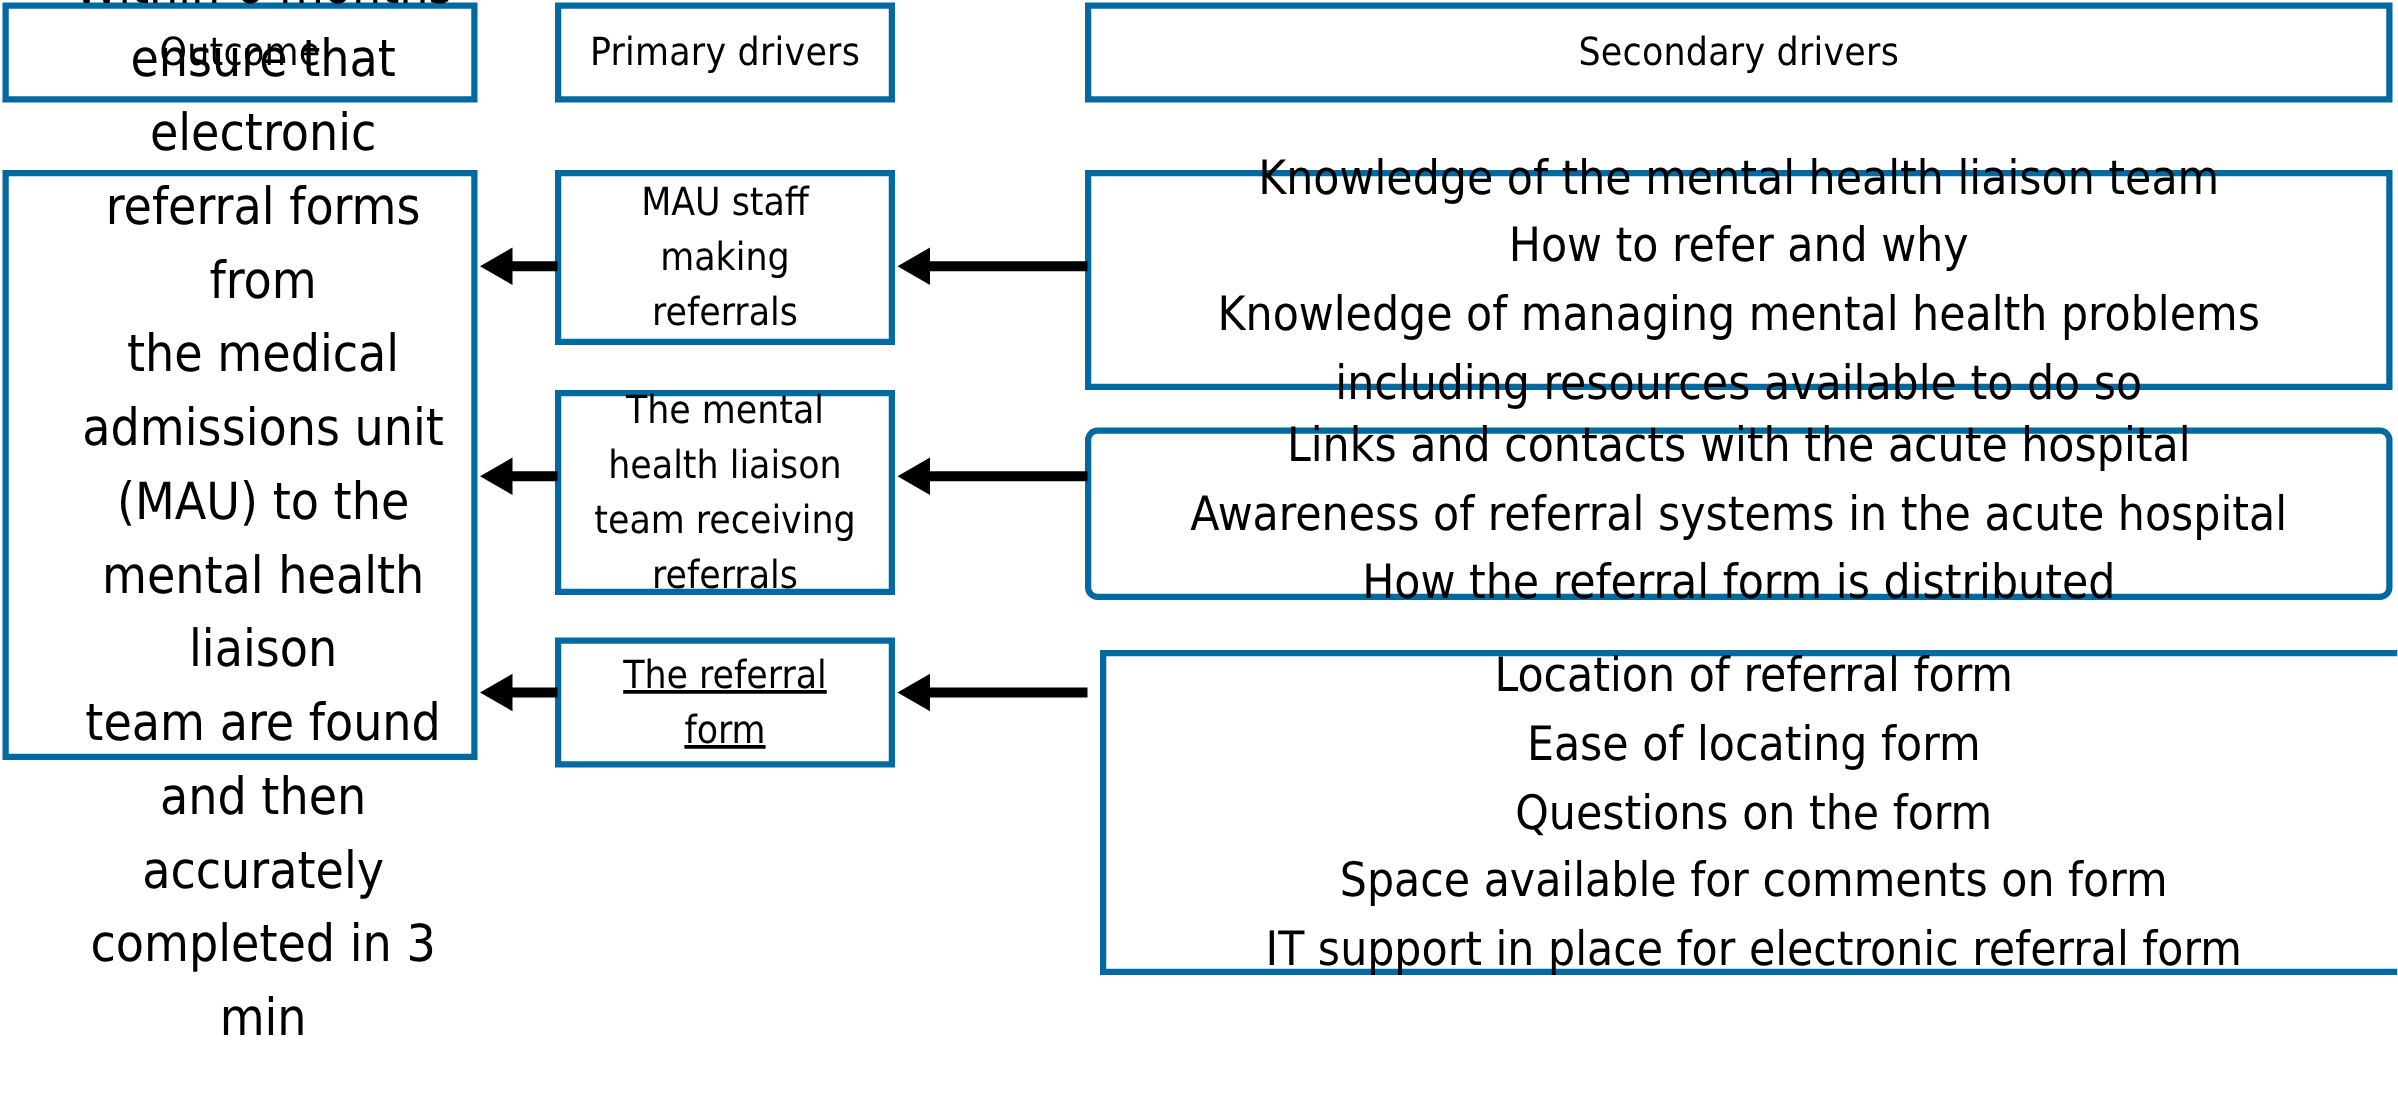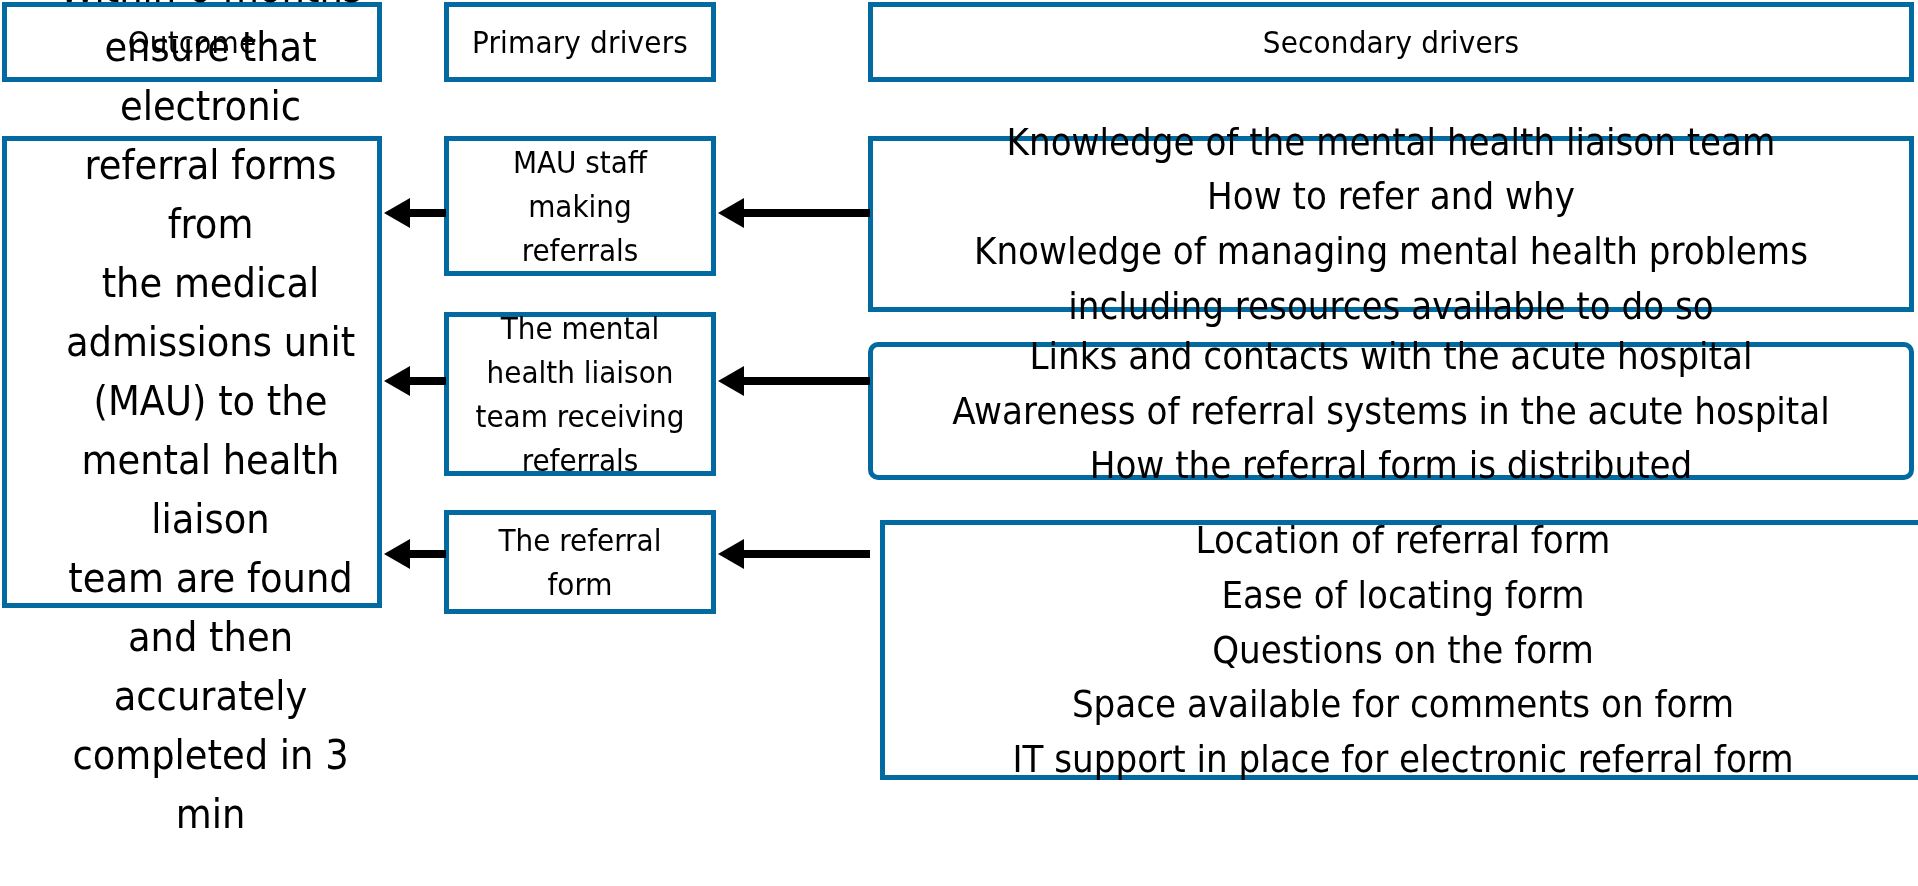--- a/index.html
+++ b/index.html
@@ -116,21 +116,21 @@
 referrals</span>
   </div>
 
   <div class="box" style="left:444px; top:312px; width:272px; height:164px;align-items:center;">
     <span class="box-text">The mental
 health liaison
 team receiving
 referrals</span>
   </div>
 
-  <div class="box" style="left:444px; top:510px; width:272px; height:104px;">
+  <div class="box" style="left:444px; top:510px; width:272px; height:104px;text-decoration:underline;">
     <span class="box-text">The referral
 form</span>
   </div>
 
   <div class="box" style="left:868px; top:136px; width:1046px; height:176px;">
     <span class="sec-text">Knowledge of the mental health liaison team
 How to refer and why
 Knowledge of managing mental health problems
 including resources available to do so</span>
   </div>

